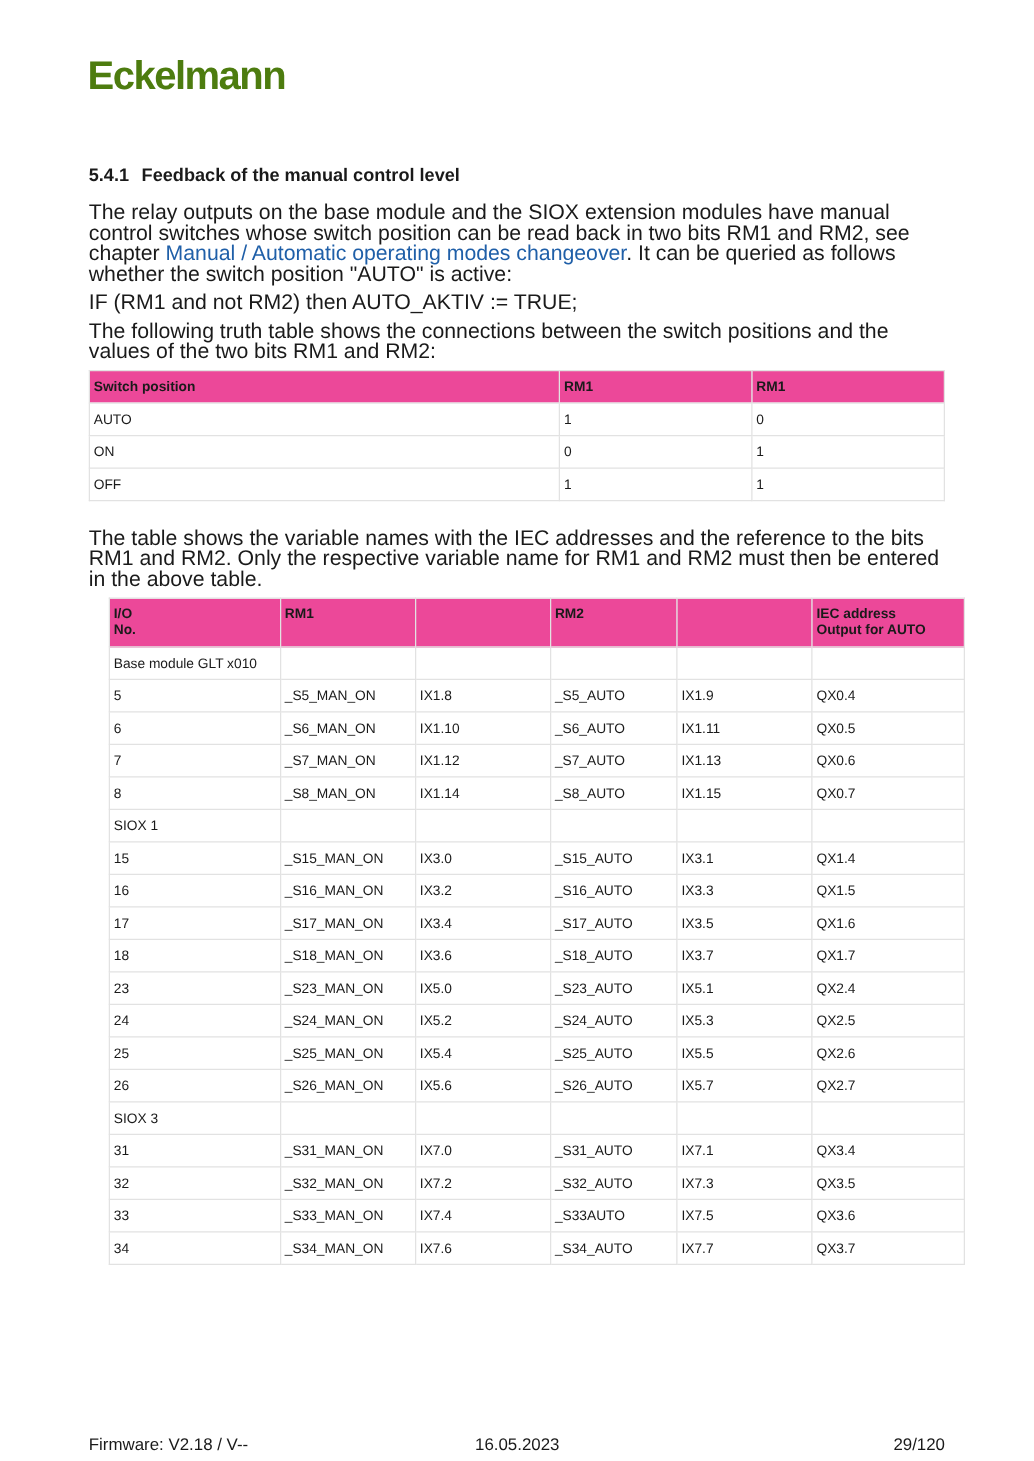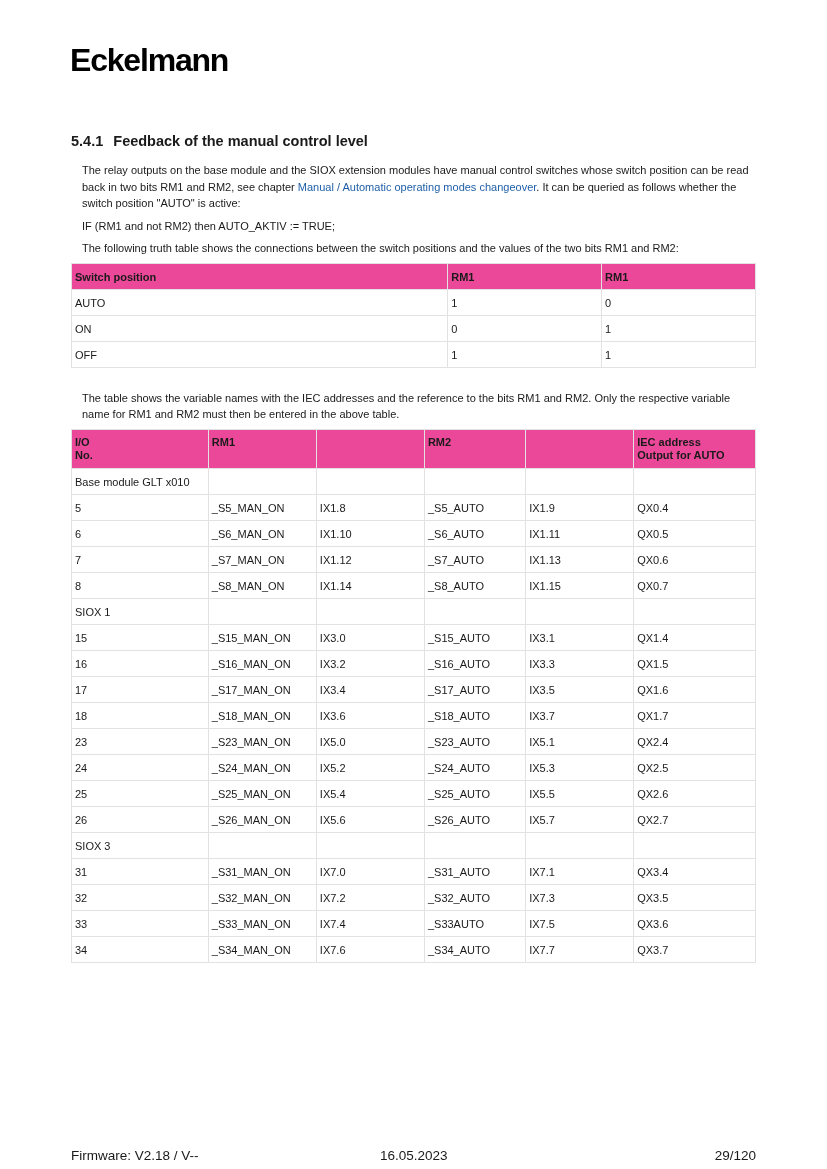--- a/index.html
+++ b/index.html
@@ -1,29 +1,29 @@
 <!DOCTYPE html>
 <html><head>
 <meta charset="utf-8">
 <style>
   html, body { margin: 0; padding: 0; background: #ffffff; }
   body { width: 827px; height: 1169px; position: relative; font-family: "Liberation Sans", sans-serif; color: #1a1a1a; overflow: hidden; }
-  .logo { position: absolute; left: 70px; top: 42px; font-family: "Liberation Sans", sans-serif; font-weight: bold; font-size: 32px; color: #000000; letter-spacing: -1.2px; }
+  .logo { position: absolute; left: 70px; top: 42px; font-family: "Liberation Sans", sans-serif; font-weight: bold; font-size: 32px; color: #4d7c0f; letter-spacing: -1.2px; }
   .content { position: absolute; left: 71px; top: 133px; width: 685px; }
   h2 { font-size: 14.5px; font-weight: bold; margin: 0 0 13px 0; color: #1a1a1a; }
   h2 .num { margin-right: 6px; }
-  p { font-size: 11px; line-height: 16.5px; margin: 0 0 6px 11px; }
+  p { font-size: 17px; line-height: 16.5px; margin: 0 0 6px 0; }
   a { color: #1f5fa8; text-decoration: none; }
   table { width: 100%; border-collapse: collapse; font-size: 11px; }
   td, th { border: 1px solid #e2e2e2; text-align: left; vertical-align: top; padding: 7px 3px 6px 3px; height: 12px; font-weight: normal; }
   th { font-weight: bold; background: #ec4899; }
   tr.sub td { font-weight: bold; }
   .t1 { margin-top: 3px; margin-bottom: 22px; }
   .t1 td, .t1 th { height: 11px; }
-  .t2 { margin-top: 3px; }
+  .t2 { margin-top: 3px; margin-left: 16px; }
   .t2 th { padding-top: 6px; padding-bottom: 4px; height: 28px; line-height: 13px; }
   .footer { position: absolute; top: 1124px; font-size: 13.5px; color: #1a1a1a; margin-top: 24px; }
   .f-left { left: 71px; }
   .f-center { left: 380px; }
   .f-right { right: 71px; }
 </style>
 </head>
 <body>
 
 <div class="logo">Eckelmann</div>

